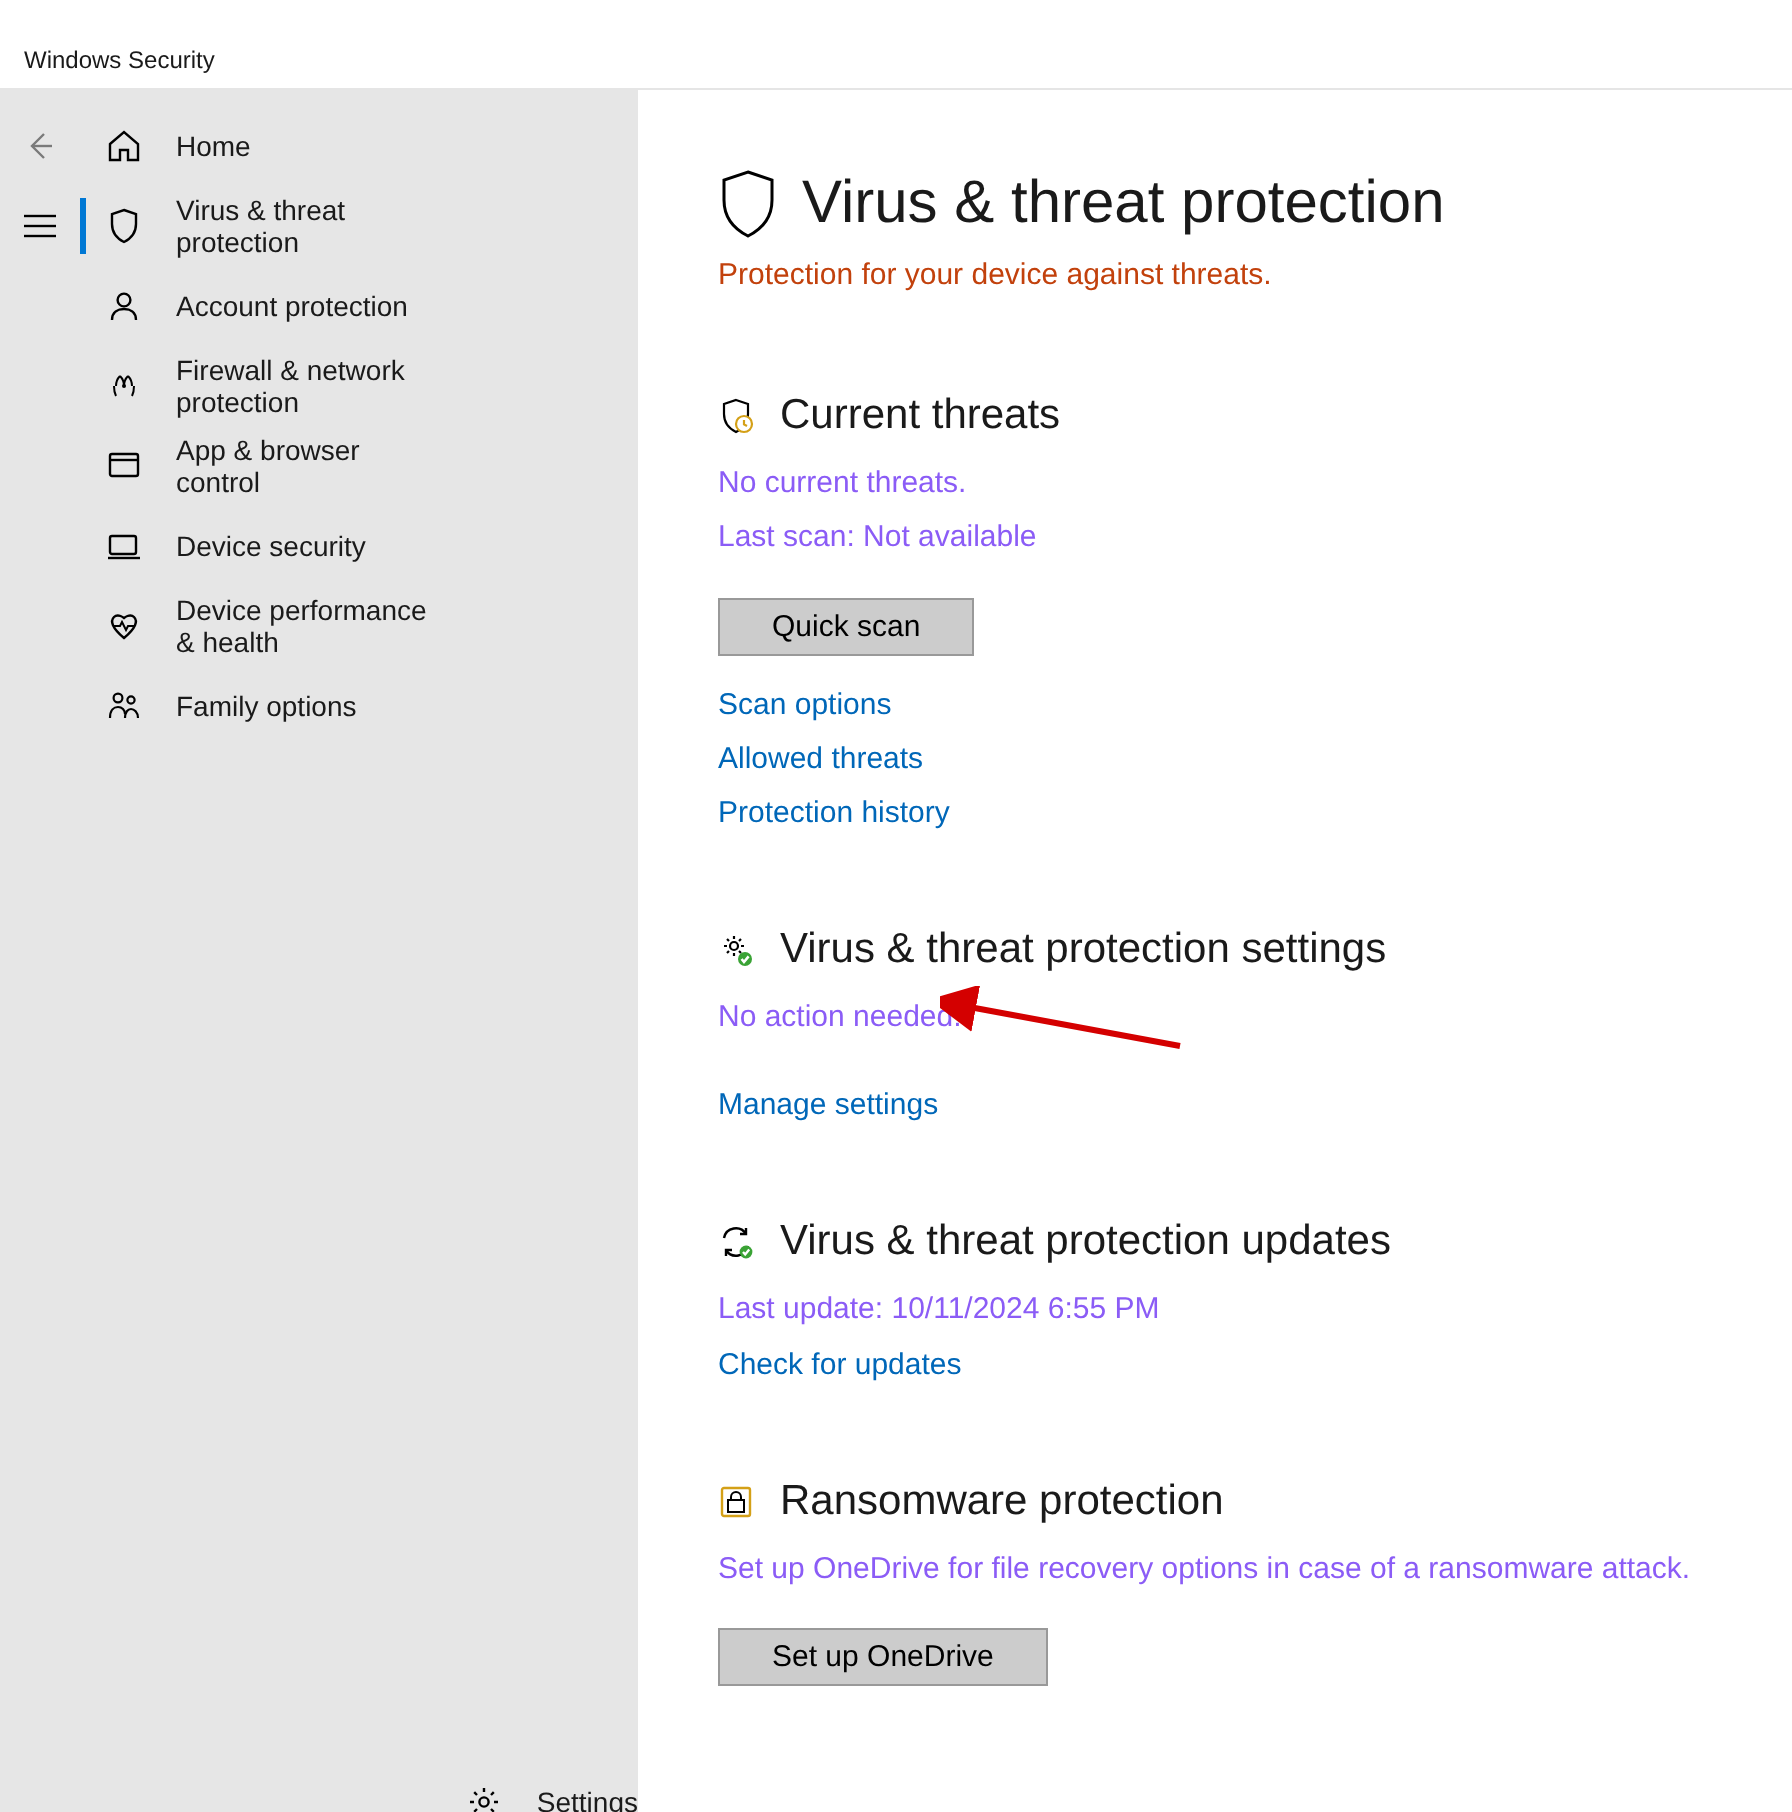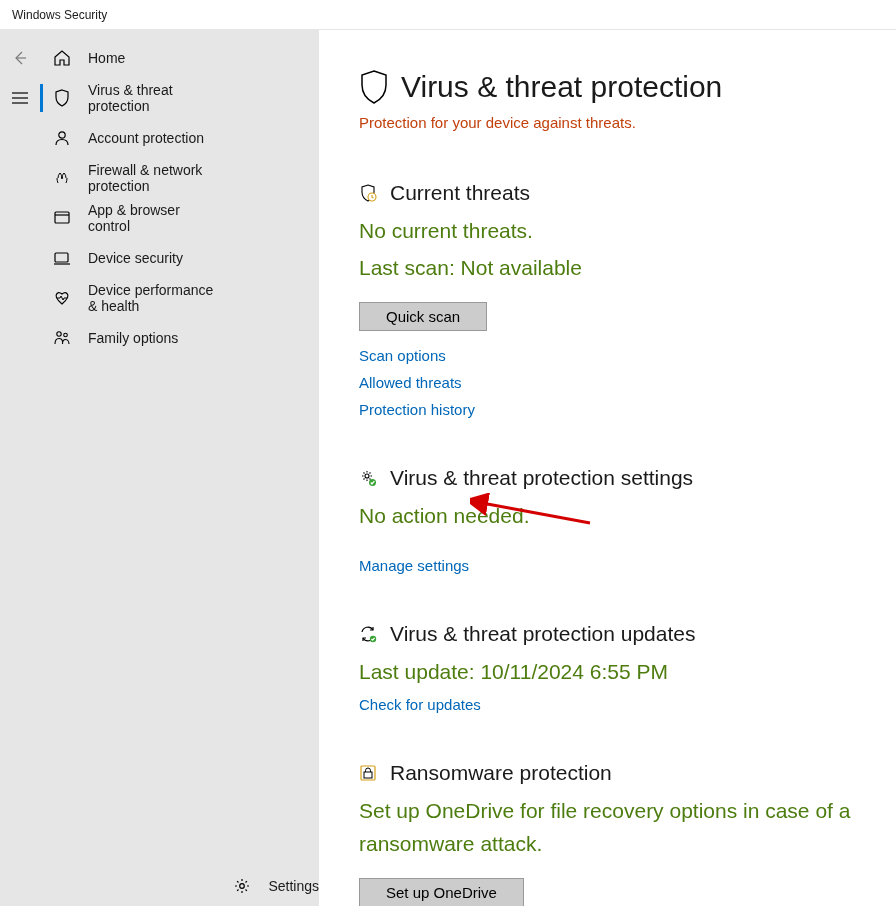--- a/index.html
+++ b/index.html
@@ -13,20 +13,21 @@
       overflow: hidden;
     }
     .titlebar {
       height: 30px;
       display: flex;
       align-items: center;
       padding-left: 12px;
       font-size: 12px;
       background: #fff;
       border-bottom: 1px solid #e5e5e5;
+      margin-top: 15px;
     }
     .content-area {
       display: flex;
       height: calc(100% - 30px);
     }
     .sidebar {
       width: 319px;
       background: #e6e6e6;
       display: flex;
       flex-direction: row;
@@ -113,22 +114,22 @@
       margin-right: 13px;
       display: flex;
       align-items: center;
       justify-content: center;
     }
     .section-title {
       font-size: 21px;
       font-weight: 500;
     }
     .section-text {
-      font-size: 21px;
-      color: #4d7c0f;
+      font-size: 15px;
+      color: #8b5cf6;
       margin-bottom: 4px;
       line-height: 1.55;
     }
     .btn {
       display: inline-block;
       background: #cccccc;
       border: 1px solid #999;
       padding: 5px 26px;
       font-size: 15px;
       cursor: pointer;

